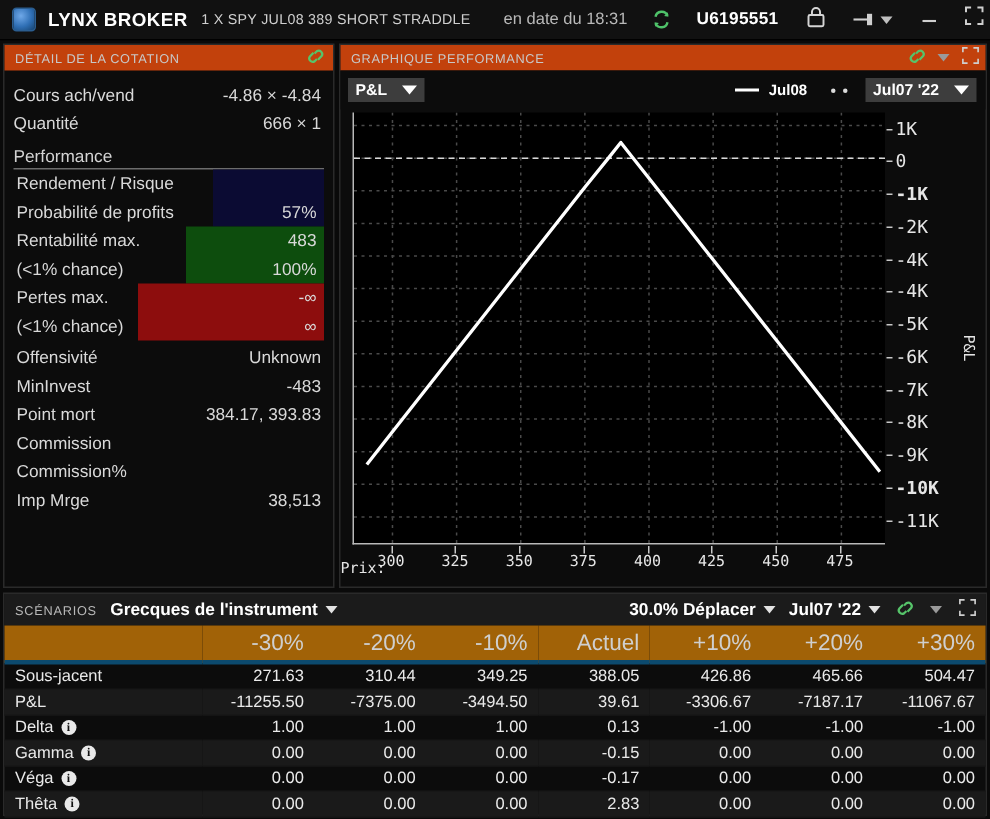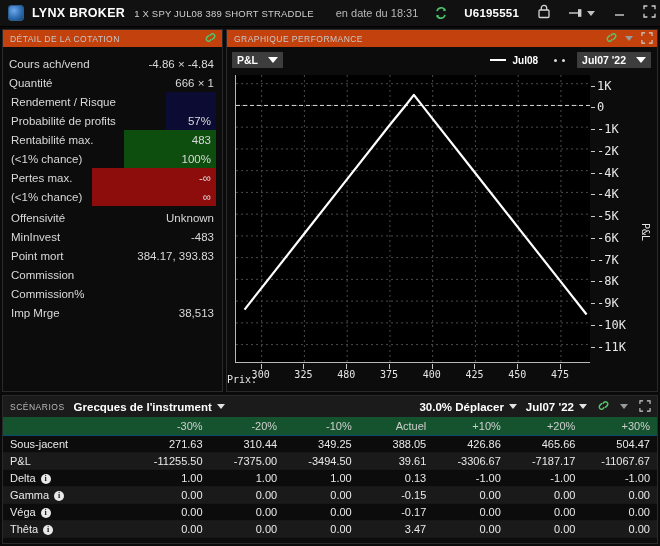--- a/index.html
+++ b/index.html
@@ -102,21 +102,21 @@
   }
   .qlabel { flex: 1 1 auto; white-space: nowrap; }
   .qval { text-align: right; white-space: nowrap; padding-right: 2px; }
   .sec-head {
     margin-top: 2px; font-size: 11.5px; color: #d3d3d3;
     border-bottom: 1px solid #6d6d6d; padding-bottom: 1px; height: 17px;
     display: flex; align-items: flex-end;
   }
   .fill-wrap { position: relative; display: flex; align-items: stretch; height: 19px; }
   .fill-box {
-    width: 50px; display: flex; align-items: center; justify-content: flex-end;
+    width: 74px; display: flex; align-items: center; justify-content: flex-end;
     padding-right: 5px; box-sizing: border-box;
   }
   .box-navy { background: #0b0b33; }
   .box-green { background: #0d4d0d; }
   .box-red { background: #8d0d0d; }
   .w-green { width: 92px; }
   .w-red { width: 124px; }
   .pad-lbl { padding-left: 2px; }
 
   
@@ -193,23 +193,23 @@
   }
   .scen-head {
     height: 21px; min-height: 21px; background: #1b1b1b;
     display: flex; align-items: center; padding: 0 4px 0 7px; gap: 9px;
   }
   .scen-tag { font-size: 8.5px; letter-spacing: .5px; color: #b9b9b9; text-transform: uppercase; }
   .scen-sel { font-size: 11.5px; font-weight: bold; color: #ffffff; display: flex; align-items: center; gap: 5px; }
   .caret-sm { width:0;height:0;border-left:4px solid transparent;border-right:4px solid transparent;border-top:5px solid #e2e2e2;display:inline-block; }
   .tbl { width: 100%; border-collapse: collapse; table-layout: fixed; }
   .tbl th {
-    font-size: 11px; font-weight: normal; color: #cfcfcf;
-    text-align: right; padding: 3px 7px 3px 0; background: #14532d;
-    border-bottom: 1px solid #0c4a6e;
+    font-size: 15px; font-weight: normal; color: #cfcfcf;
+    text-align: right; padding: 3px 7px 3px 0; background: #a16207;
+    border-bottom: 3px solid #0c4a6e;
   }
   .tbl th.first { text-align: left; padding-left: 7px; width: 118px; }
   .tbl td {
     font-size: 11px; color: #eaeaea; text-align: right;
     padding: 2px 7px 2px 0; white-space: nowrap;
   }
   .tbl td.first { text-align: left; padding-left: 7px; }
   .tbl tr.alt td { background: #1a1a1a; }
   .tbl tr td { border-bottom: 1px solid #171717; }
   .info-ic {
@@ -282,20 +282,21 @@
 
         <div class="qrow">
           <div class="qlabel">Cours ach/vend</div>
           <div class="qval">-4.86 × -4.84</div>
         </div>
         <div class="qrow">
           <div class="qlabel">Quantité</div>
           <div class="qval">666 × 1</div>
         </div>
 
+        <div class="sec-head">Performance</div>
 
         <div class="fill-wrap">
           <div class="qlabel pad-lbl" style="display:flex;align-items:center;">Rendement / Risque</div>
           <div class="fill-box box-navy"></div>
         </div>
         <div class="fill-wrap">
           <div class="qlabel pad-lbl" style="display:flex;align-items:center;">Probabilité de profits</div>
           <div class="fill-box box-navy">57%</div>
         </div>
         <div class="fill-wrap">
@@ -407,51 +408,51 @@
               <line x1="0" y1="269.6060606060606" x2="354" y2="269.6060606060606" stroke="#4a4a4a" stroke-width="1" stroke-dasharray="2,3"></line>
               <line x1="0" y1="30.439393939393938" x2="354" y2="30.439393939393938" stroke="#d8d8d8" stroke-width="1" stroke-dasharray="4,3"></line>
               <polyline points="8.55,234.60 25.65,212.86 68.41,158.50 111.16,104.15 153.91,49.79 169.60,30.44 177.86,19.94 186.12,30.44 196.67,43.85 239.42,98.21 282.17,152.57 324.93,206.92 350.58,239.54" fill="none" stroke="#ffffff" stroke-width="2.2" stroke-linejoin="round"></polyline>
             </svg>
         </div>
         <div class="ylabels" id="ylabels">
             <div class="ylab" style="top: 10.697px;">1K</div>
             <div class="ytick" style="top: 10.697px;"></div>
             <div class="ylab" style="top: 32.4394px;">0</div>
             <div class="ytick" style="top: 32.4394px;"></div>
-            <div class="ylab" style="top: 54.1818px;">-1K</div>
+            <div class="ylab" style="top: 54.1818px; font-weight: bold;">-1K</div>
             <div class="ytick" style="top: 54.1818px;"></div>
             <div class="ylab" style="top: 75.9242px;">-2K</div>
             <div class="ytick" style="top: 75.9242px;"></div>
             <div class="ylab" style="top: 97.6667px;">-4K</div>
             <div class="ytick" style="top: 97.6667px;"></div>
             <div class="ylab" style="top: 119.409px;">-4K</div>
             <div class="ytick" style="top: 119.409px;"></div>
             <div class="ylab" style="top: 141.152px;">-5K</div>
             <div class="ytick" style="top: 141.152px;"></div>
             <div class="ylab" style="top: 162.894px;">-6K</div>
             <div class="ytick" style="top: 162.894px;"></div>
             <div class="ylab" style="top: 184.636px;">-7K</div>
             <div class="ytick" style="top: 184.636px;"></div>
             <div class="ylab" style="top: 206.379px;">-8K</div>
             <div class="ytick" style="top: 206.379px;"></div>
             <div class="ylab" style="top: 228.121px;">-9K</div>
             <div class="ytick" style="top: 228.121px;"></div>
-            <div class="ylab" style="top: 249.864px;">-10K</div>
+            <div class="ylab" style="top: 249.864px; font-weight: bold;">-10K</div>
             <div class="ytick" style="top: 249.864px;"></div>
             <div class="ylab" style="top: 271.606px;">-11K</div>
             <div class="ytick" style="top: 271.606px;"></div>
           </div>
         <div class="yaxis-title">P&amp;L</div>
         <div class="xprefix">Prix:</div>
         <div class="xlabels" id="xlabels">
             <div class="xlab" style="left: 25.6522px;">300</div>
             <div class="xtick" style="left: 25.6522px; bottom: 16px;"></div>
             <div class="xlab" style="left: 68.4058px;">325</div>
             <div class="xtick" style="left: 68.4058px; bottom: 16px;"></div>
-            <div class="xlab" style="left: 111.159px;">480</div>
+            <div class="xlab" style="left: 111.159px;">350</div>
             <div class="xtick" style="left: 111.159px; bottom: 16px;"></div>
             <div class="xlab" style="left: 153.913px;">375</div>
             <div class="xtick" style="left: 153.913px; bottom: 16px;"></div>
             <div class="xlab" style="left: 196.667px;">400</div>
             <div class="xtick" style="left: 196.667px; bottom: 16px;"></div>
             <div class="xlab" style="left: 239.42px;">425</div>
             <div class="xtick" style="left: 239.42px; bottom: 16px;"></div>
             <div class="xlab" style="left: 282.174px;">450</div>
             <div class="xtick" style="left: 282.174px; bottom: 16px;"></div>
             <div class="xlab" style="left: 324.928px;">475</div>
@@ -553,21 +554,21 @@
             <td>-0.17</td>
             <td>0.00</td>
             <td>0.00</td>
             <td>0.00</td>
           </tr>
           <tr class="alt">
             <td class="first">Thêta<span class="info-ic">i</span></td>
             <td>0.00</td>
             <td>0.00</td>
             <td>0.00</td>
-            <td>3.47</td>
+            <td>2.83</td>
             <td>0.00</td>
             <td>0.00</td>
             <td>0.00</td>
           </tr>
         </tbody>
     </table>
   </div>
 
 </div>
 

